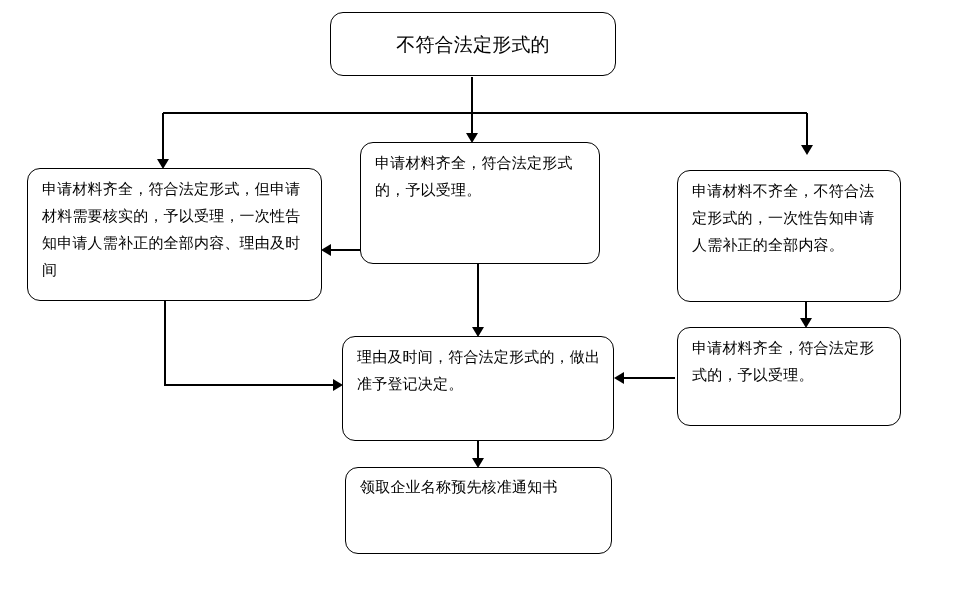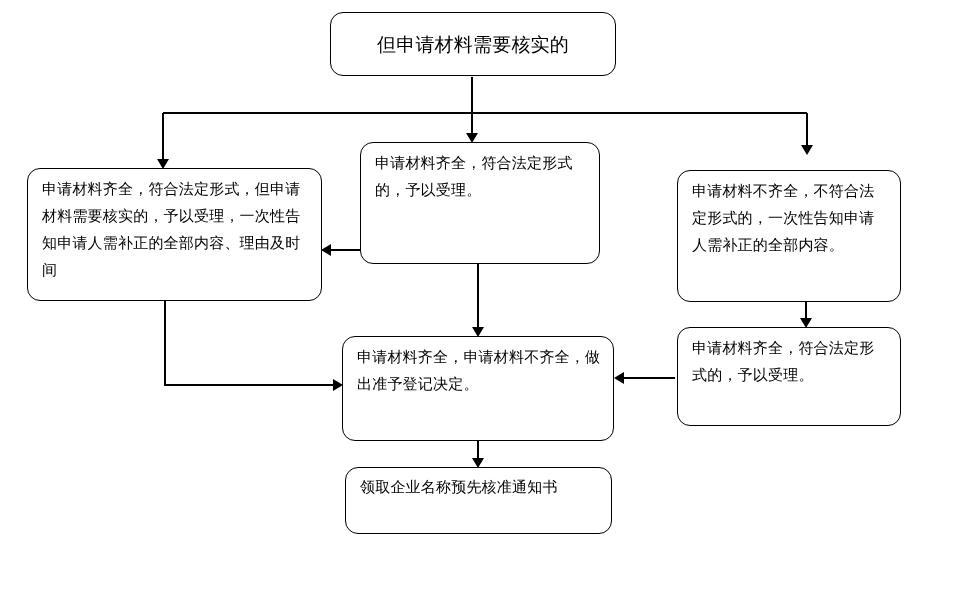--- a/index.html
+++ b/index.html
@@ -103,40 +103,40 @@
 
       <path d="M 800,318 L 812,318 L 806,328 Z"></path>
 
       <path d="M 624,372 L 624,384 L 614,378 Z"></path>
 
       <path d="M 472,458 L 484,458 L 478,468 Z"></path>
     </g>
   </svg>
 
   <div class="node center-text" style="left:330px; top:12px; width:286px; height:64px; font-size:19px;">
-    <span>但申请材料需要核实的</span>
+    <span>不符合法定形式的</span>
   </div>
 
   <div class="node top-text" style="left:27px; top:168px; width:295px; height:133px;">
     <span>申请材料齐全，符合法定形式，但申请材料需要核实的，予以受理，一次性告知申请人需补正的全部内容、理由及时间</span>
   </div>
 
   <div class="node top-text" style="left:360px; top:142px; width:240px; height:122px;">
     <span>申请材料齐全，符合法定形式的，予以受理。</span>
   </div>
 
   <div class="node top-text" style="left:677px; top:154px; width:224px; height:132px;margin-top:16px;">
     <span>申请材料不齐全，不符合法定形式的，一次性告知申请人需补正的全部内容。</span>
   </div>
 
   <div class="node top-text" style="left:342px; top:336px; width:272px; height:105px;">
-    <span>申请材料齐全，申请材料不齐全，做出准予登记决定。</span>
+    <span>理由及时间，符合法定形式的，做出准予登记决定。</span>
   </div>
 
   <div class="node top-text" style="left:677px; top:327px; width:224px; height:99px;">
     <span>申请材料齐全，符合法定形式的，予以受理。</span>
   </div>
 
-  <div class="node top-text" style="left:345px; top:467px; width:267px; height:67px; padding-top:5px;">
+  <div class="node top-text" style="left:345px; top:467px; width:267px; height:87px; padding-top:5px;">
     <span>领取企业名称预先核准通知书</span>
   </div>
 
 </div>
 
 </body></html>

